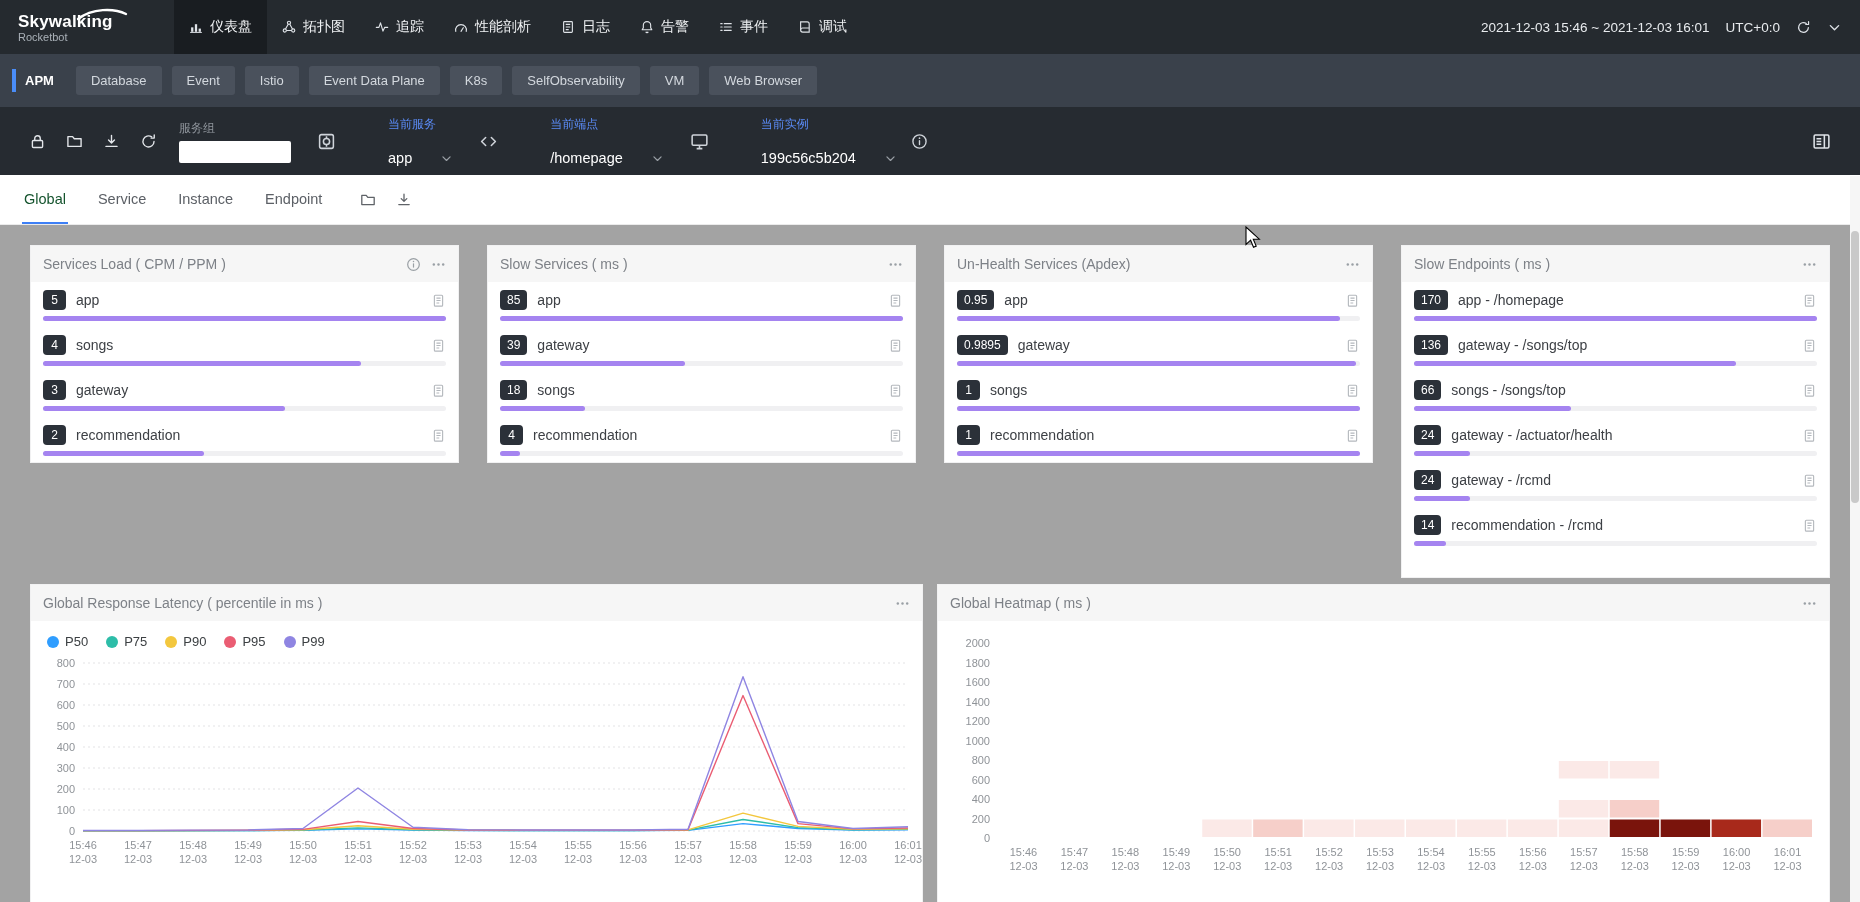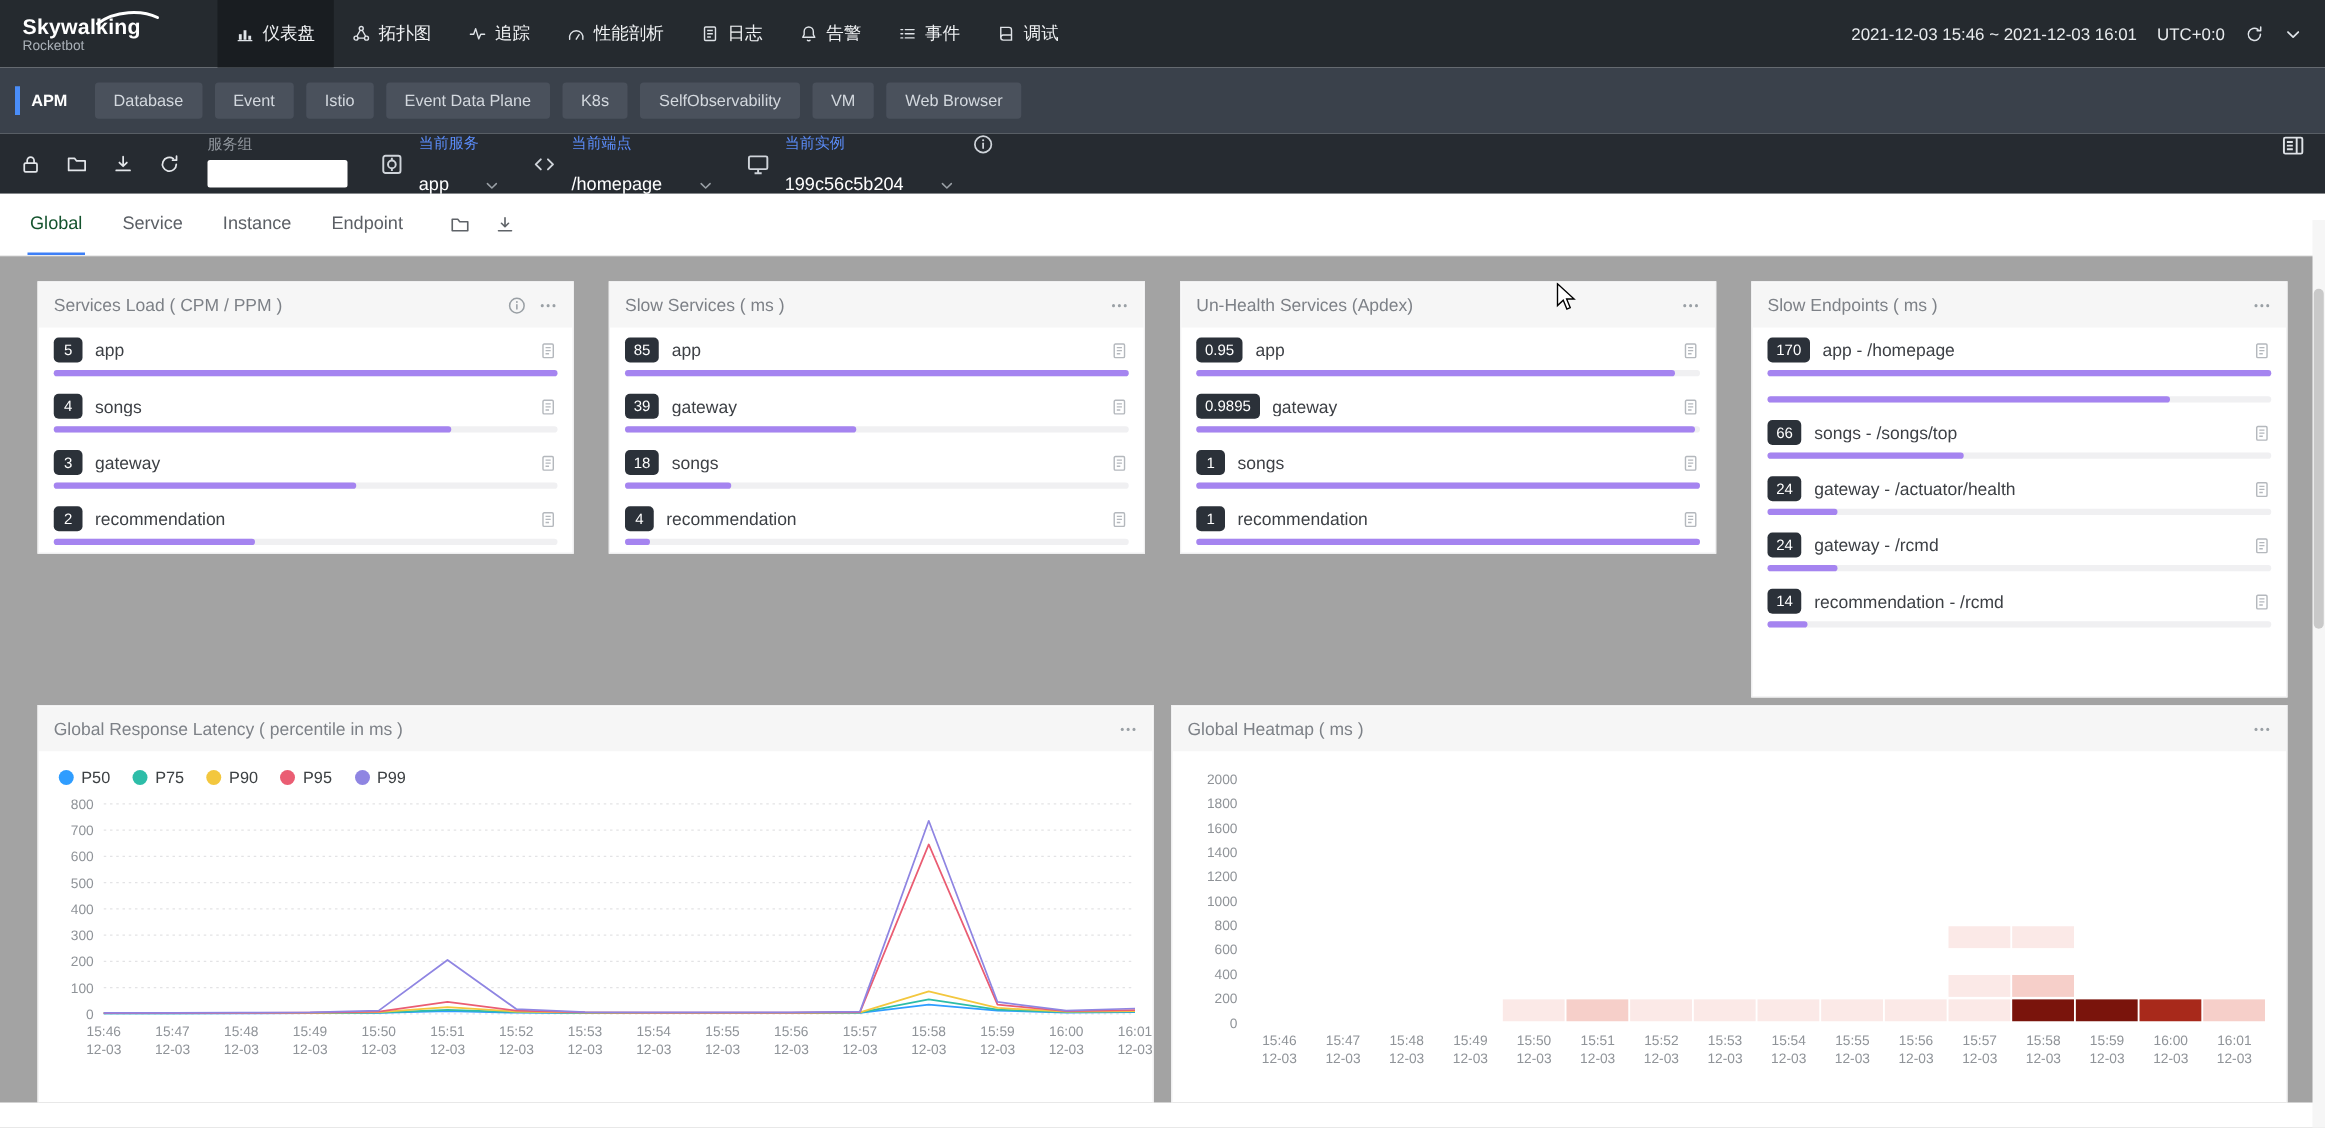--- a/index.html
+++ b/index.html
@@ -20,30 +20,30 @@
   .nav-item .icon { font-size:14px; color:#dfe3e8; }
   .top-right { margin-left:auto; display:flex; align-items:center; gap:16px; font-size:13.5px; color:#e8ebee; }
   .top-right .icon { font-size:15px; color:#dfe3e8; cursor:pointer; }
 
   
   .dash-tabs { height:53px; background:#3a414b; display:flex; align-items:center; padding:0 12px; gap:10px; }
   .dash-tab { background:#4a515c; color:#d3d8de; font-size:13px; padding:7px 15px; border-radius:3px; cursor:pointer; white-space:nowrap; }
   .dash-tab.active { background:transparent; color:#fff; font-weight:bold; border-left:4px solid #4a8df8; border-radius:0; padding:4px 12px 4px 9px; }
 
   
-  .selector-bar { height:48px; background:#262b31; display:flex; padding:0 16px; color:#dfe3e8; }
+  .selector-bar { height:68px; background:#262b31; display:flex; align-items:center; padding:0 29px; color:#dfe3e8; }
   .tools { display:flex; align-items:center; gap:20px; }
   .tool-btn { font-size:17px; color:#e3e6ea; cursor:pointer; }
   .group-field { margin-left:22px; display:flex; flex-direction:column; gap:4px; }
   .group-label { font-size:12px; color:#8f959c; }
   .group-input { width:112px; height:22px; border:none; border-radius:2px; background:#fff; padding:0 6px; font-size:12px; }
   .selectors { display:flex; align-items:center; gap:26px; margin-left:26px; }
   .sel { display:flex; align-items:center; gap:12px; cursor:pointer; }
   .sel > .icon { font-size:19px; color:#cfd4da; }
-  .sel-text { display:flex; flex-direction:column; gap:17px; }
+  .sel-text { display:flex; flex-direction:column; gap:17px;margin-left:40px; }
   .sel-label { font-size:12px; color:#5b8cf8; }
   .sel-value-row { display:flex; align-items:center; gap:28px; }
   .sel-value { font-size:14.5px; color:#fff; }
   .sel-chevron { font-size:13px; color:#9aa0a6; }
   .info-btn { font-size:17px; color:#cfd4da; margin-left:14px; cursor:pointer; }
   .panel-btn { margin-left:auto; font-size:19px; color:#dfe3e8; cursor:pointer; }
 
   
   .page-tabs { height:50px; background:#fff; border-bottom:1px solid #ebebeb; display:flex; align-items:stretch; padding:0 22px; }
   .page-tab { font-size:14.5px; color:#5c6066; display:flex; align-items:center; padding:0 2px; margin-right:28px; cursor:pointer; border-bottom:2px solid transparent; }
@@ -572,20 +572,30 @@
                 <rect x="3.6" y="2.4" width="8.8" height="11.6" rx="1"></rect>
                 <path d="M5.8 5.4h4.4M5.8 8h4.4M5.8 10.6h3"></path>
               </svg>
             </span>
           </div>
           <div class="bar-track">
             <div class="bar-fill" style="width: 100%;"></div>
           </div>
         </div>
         <div class="metric-row">
+          <div class="row-top">
+            <span class="badge">136</span>
+            <span class="row-label">gateway - /songs/top</span>
+            <span class="icon clip-btn">
+              <svg viewBox="0 0 16 16" fill="none" stroke="currentColor" stroke-width="1.2">
+                <rect x="3.6" y="2.4" width="8.8" height="11.6" rx="1"></rect>
+                <path d="M5.8 5.4h4.4M5.8 8h4.4M5.8 10.6h3"></path>
+              </svg>
+            </span>
+          </div>
           <div class="bar-track">
             <div class="bar-fill" style="width: 80%;"></div>
           </div>
         </div>
         <div class="metric-row">
           <div class="row-top">
             <span class="badge">66</span>
             <span class="row-label">songs - /songs/top</span>
             <span class="icon clip-btn">
               <svg viewBox="0 0 16 16" fill="none" stroke="currentColor" stroke-width="1.2">

